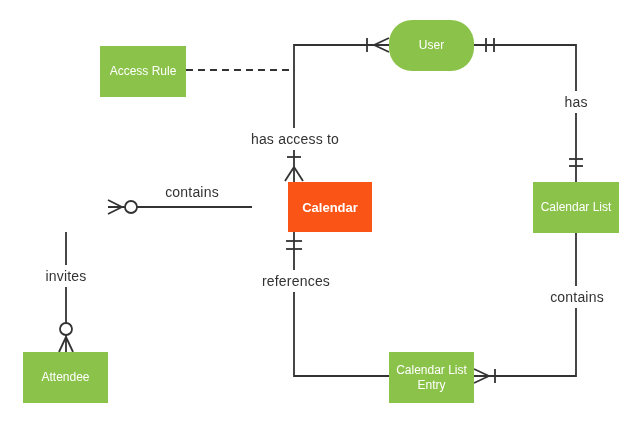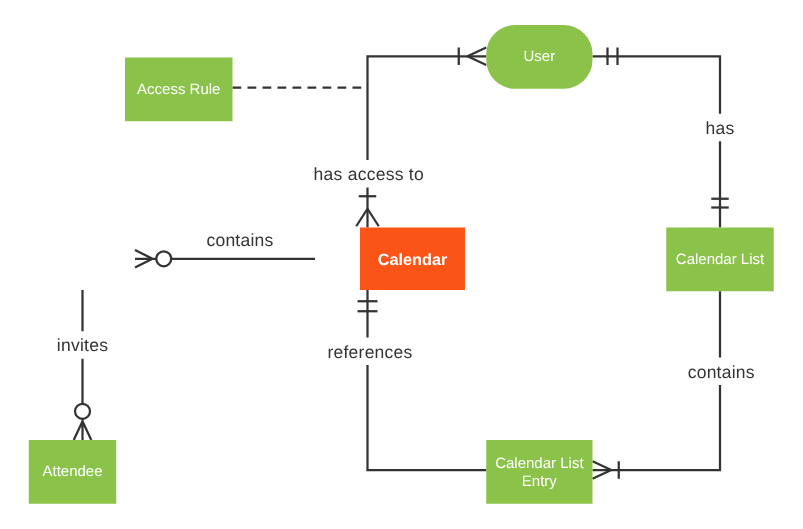--- a/index.html
+++ b/index.html
@@ -116,21 +116,21 @@
   </div>
 
   <div class="entity green" style="left:533px; top:182px; width:86px; height:51px;">
     <span>Calendar List</span>
   </div>
 
   <div class="entity green" style="left:389px; top:352px; width:85px; height:51px;">
     <span>Calendar List Entry</span>
   </div>
 
-  <div class="entity green" style="left:23px; top:352px; width:70px; height:51px;">
+  <div class="entity green" style="left:23px; top:352px; width:85px; height:51px;">
     <span>Attendee</span>
   </div>
 
   <div class="rel-label" style="left:192px; top:192px;">contains</div>
 
   <div class="rel-label" style="left:295px; top:122px;margin-top:17px;">has access to</div>
 
   <div class="rel-label" style="left:576px; top:102px;">has</div>
 
   <div class="rel-label" style="left:577px; top:297px;">contains</div>

